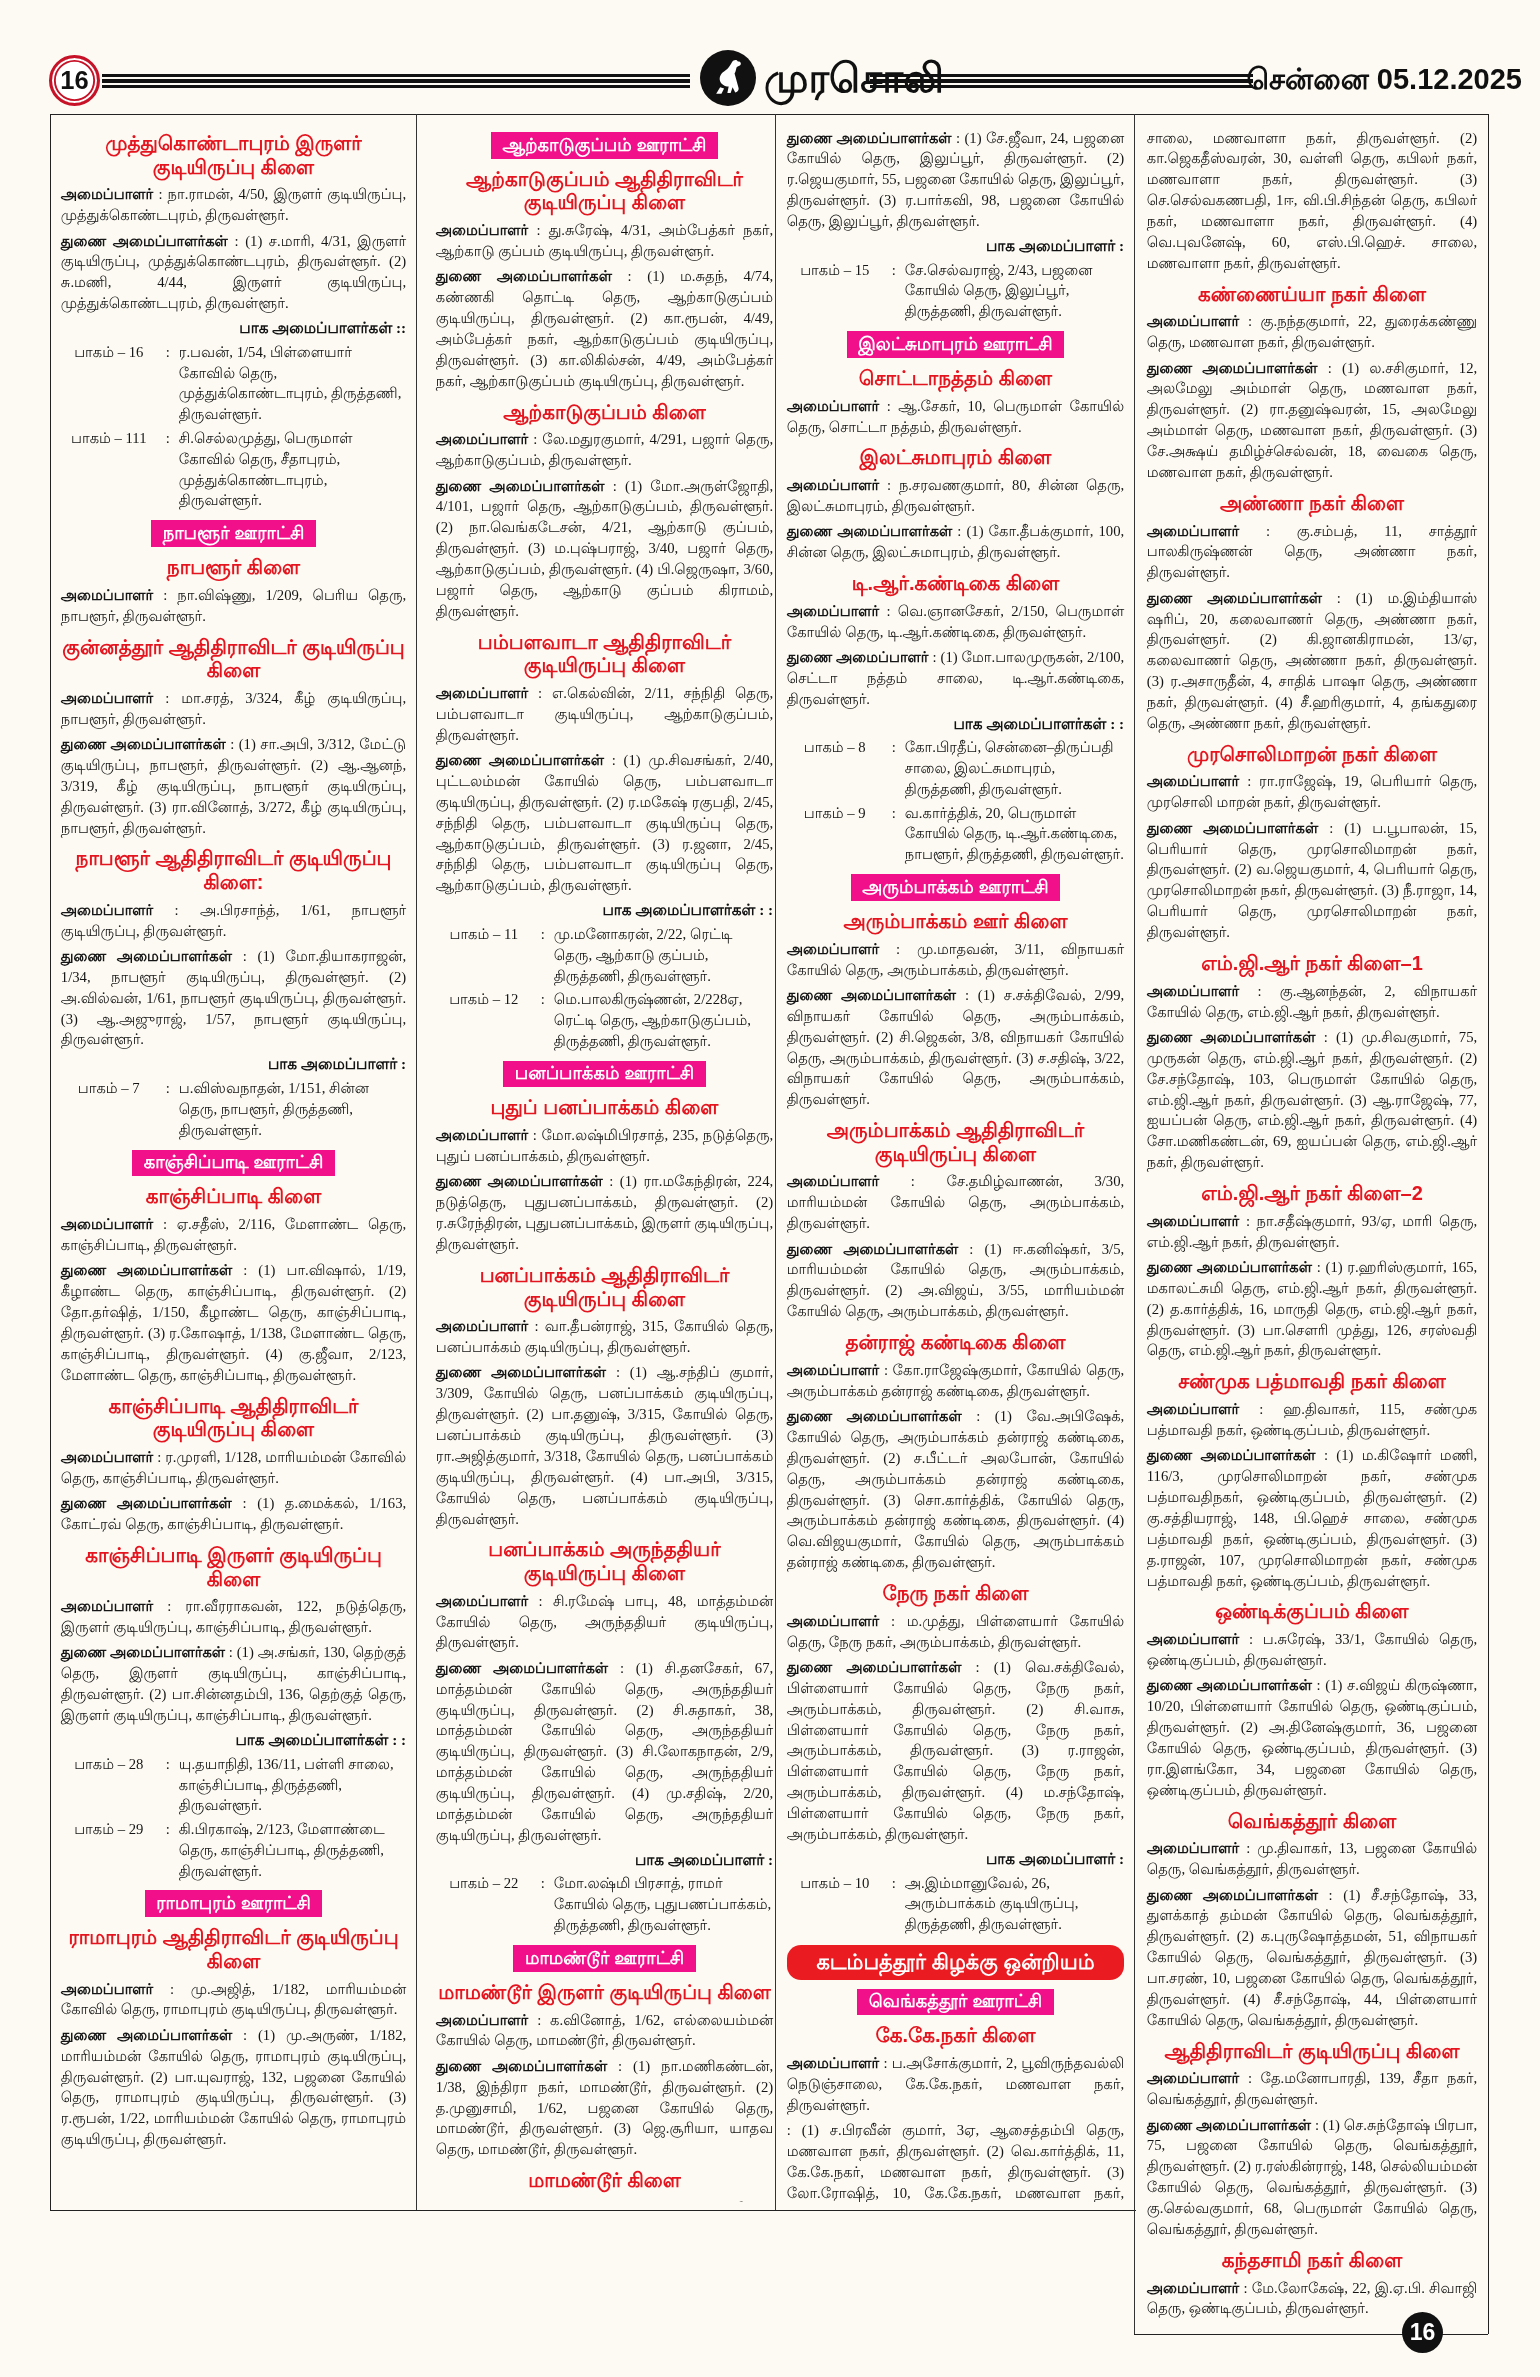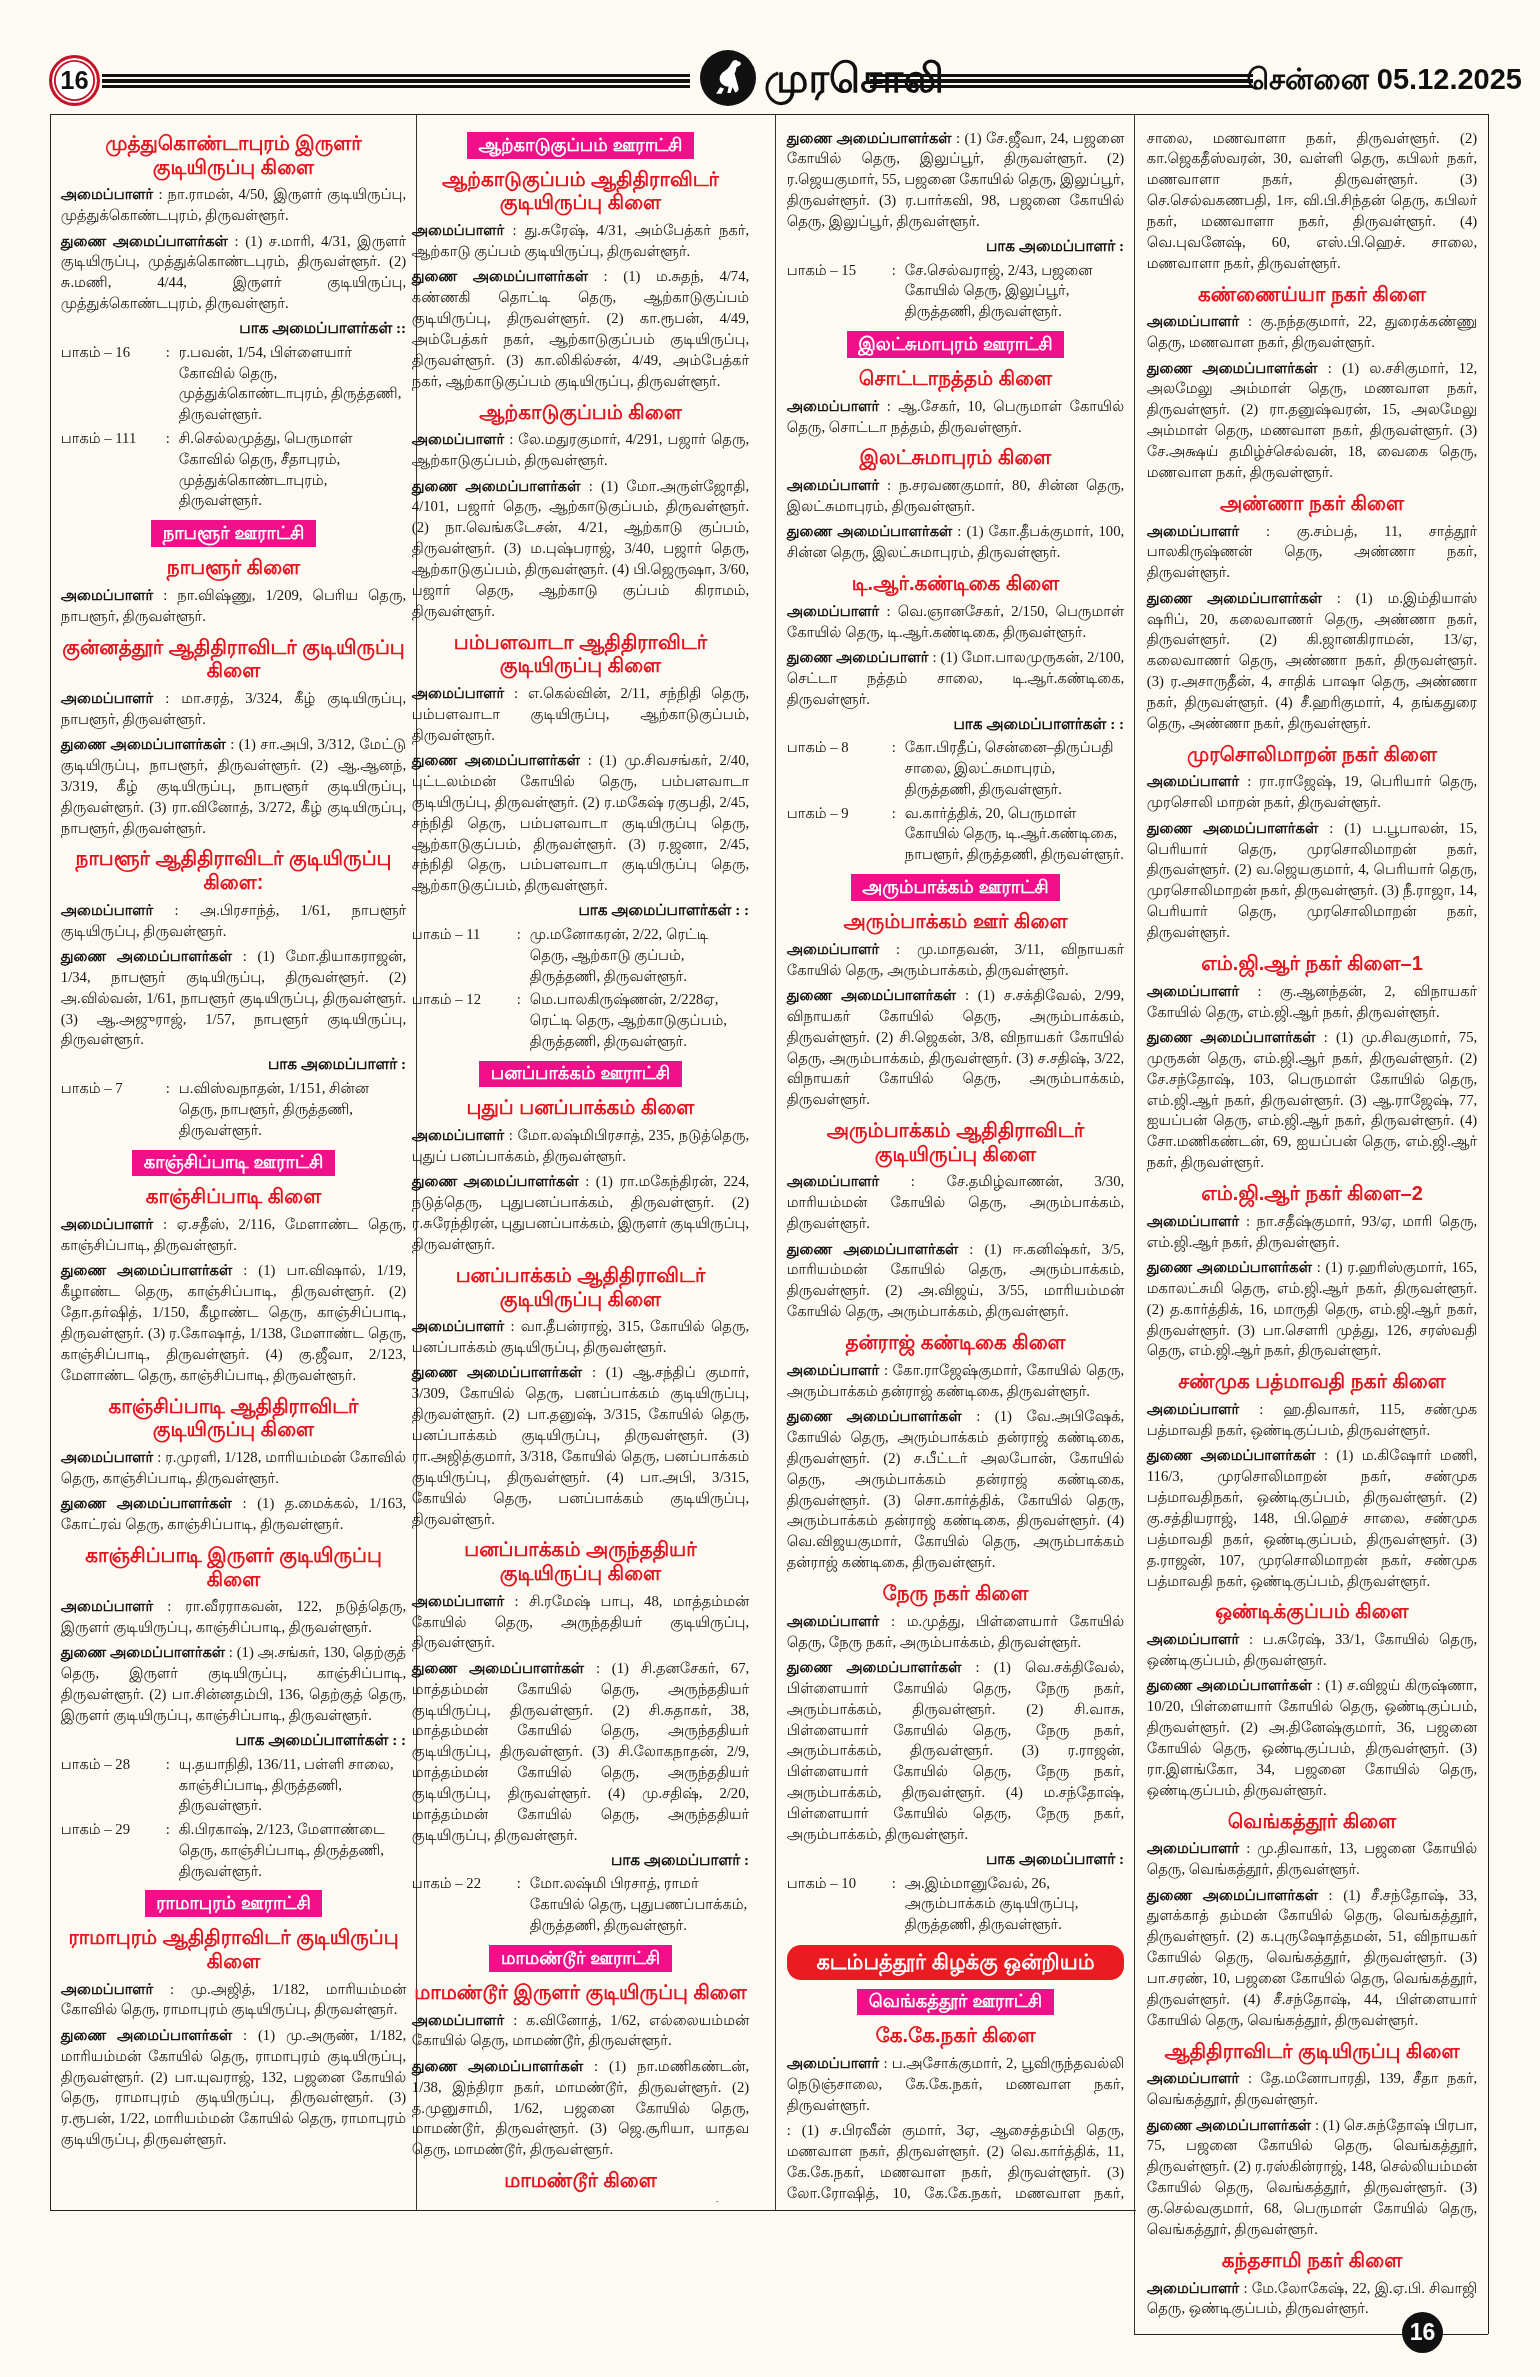--- a/index.html
+++ b/index.html
@@ -39,21 +39,21 @@
   .div2{position:absolute;left:775px;top:114px;width:0;height:2096px;border-left:1.3px solid #333;}
   .div3{position:absolute;left:1134px;top:114px;width:0;height:2220px;border-left:1.3px solid #333;}
   .footerBall{
     position:absolute;left:1402px;top:2312px;width:41px;height:41px;border-radius:50%;
     background:#111;color:#fff;display:flex;align-items:center;justify-content:center;
     font-size:23px;font-weight:bold;font-family:"Liberation Sans","DejaVu Sans",sans-serif;
   }
   
   .col{position:absolute;top:123px;overflow:hidden;padding:0 3.8px;box-sizing:border-box;}
   #col1{left:57px;width:353px;height:2079px;}
-  #col2{left:408px;width:345px;height:2079px;}
+  #col2{left:432px;width:345px;height:2079px;}
   #col3{left:783px;width:345px;height:2079px;}
   #col4{left:1143px;width:338px;height:2203px;}
   .panchayat-box{
     display:block;width:fit-content;margin:9px auto 5.1px;background:#f2108a;color:#fff;
     font-weight:bold;font-size:18px;padding:2.6px 11.5px;line-height:1.2;
     font-family:"Liberation Sans","DejaVu Sans",sans-serif;
   }
   .branch-heading{
     text-align:center;color:#e51520;font-weight:bold;font-size:20px;line-height:1.18;
     margin:9px 0 5.1px;font-family:"Liberation Sans","DejaVu Sans",sans-serif;
@@ -63,21 +63,21 @@
     padding:5.1px 2.6px;margin:10.2px 0 6.4px;line-height:1.15;
     font-family:"Liberation Sans","DejaVu Sans",sans-serif;
     border-radius:14px;
   }
   .subhead-center{
     text-align:right;font-weight:bold;font-size:15.3px;margin:5.1px 0 2.6px;color:#121212;
   }
   .para{font-size:14.7px;line-height:1.42;text-align:justify;margin:4.5px 0;color:#151515;}
   .para .lead{font-weight:bold;}
   .part-row{display:flex;font-size:14.7px;line-height:1.42;margin:2.6px 0;color:#151515;}
-  .part-row .pnum{flex:0 0 96px;font-weight:normal;white-space:nowrap;}
+  .part-row .pnum{flex:0 0 96px;font-weight:normal;white-space:nowrap;text-align:center;}
   .part-row .pcolon{flex:0 0 22px;text-align:center;}
   .part-row .ptext{flex:1;}
 </style>
 </head>
 <body>
 
 <div class="mast">
   <div class="pageball">
       <span>16</span>
     </div>

